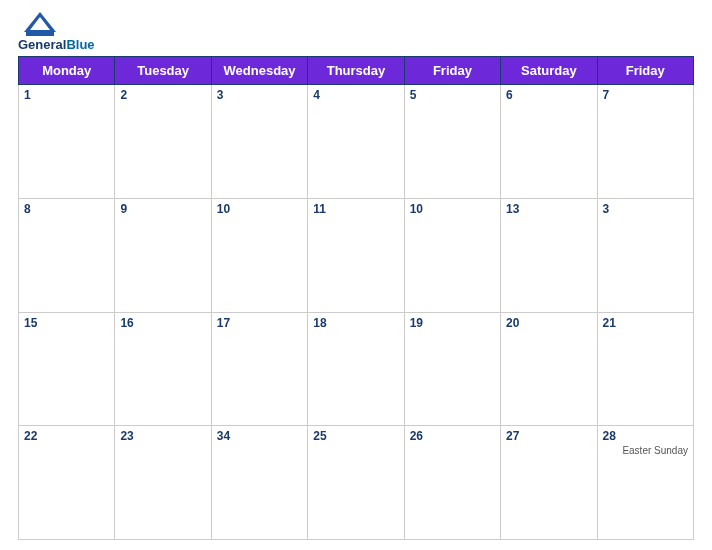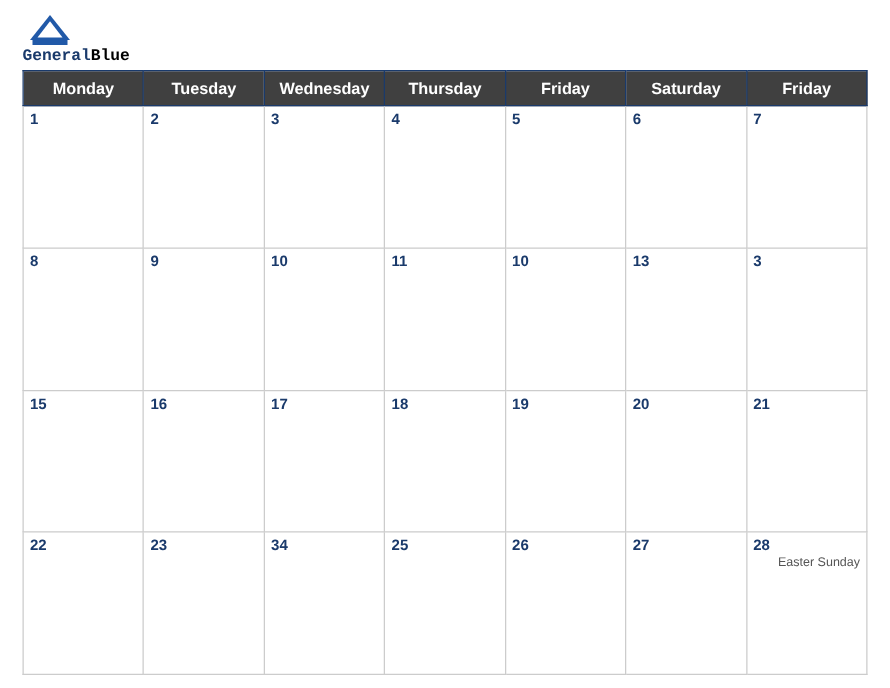--- a/index.html
+++ b/index.html
@@ -12,35 +12,34 @@
       flex-direction: column;
       align-items: center;
       padding: 10px 18px 10px 18px;
     }
     .header-row {
       width: 100%;
       display: flex;
       align-items: center;
       justify-content: space-between;
       margin-bottom: 4px;
-      font-family: Liberation Mono, monospace;
     }
     .logo {
       display: flex;
       flex-direction: column;
       align-items: flex-start;
     }
     .logo-text {
       font-size: 13px;
       font-weight: bold;
       color: #1a3a6b;
       line-height: 1.1;
     }
     .logo-blue {
-      color: #000000;
+      color: #0369a1;
     }
     .logo-icon {
       width: 44px;
       height: 28px;
     }
     .title-area {
       text-align: center;
     }
     .main-title {
       font-size: 28px;
@@ -51,21 +50,21 @@
       font-size: 14px;
       color: #333;
       text-align: right;
     }
     .calendar {
       width: 100%;
       border-collapse: collapse;
       flex: 1;
     }
     .calendar th {
-      background-color: #404040;
+      background-color: #6d28d9;
       color: #fff;
       font-size: 13px;
       font-weight: bold;
       text-align: center;
       padding: 6px 4px;
       border: 1px solid #1a3a6b;
     }
     .calendar td {
       border: 1px solid #ccc;
       vertical-align: top;

